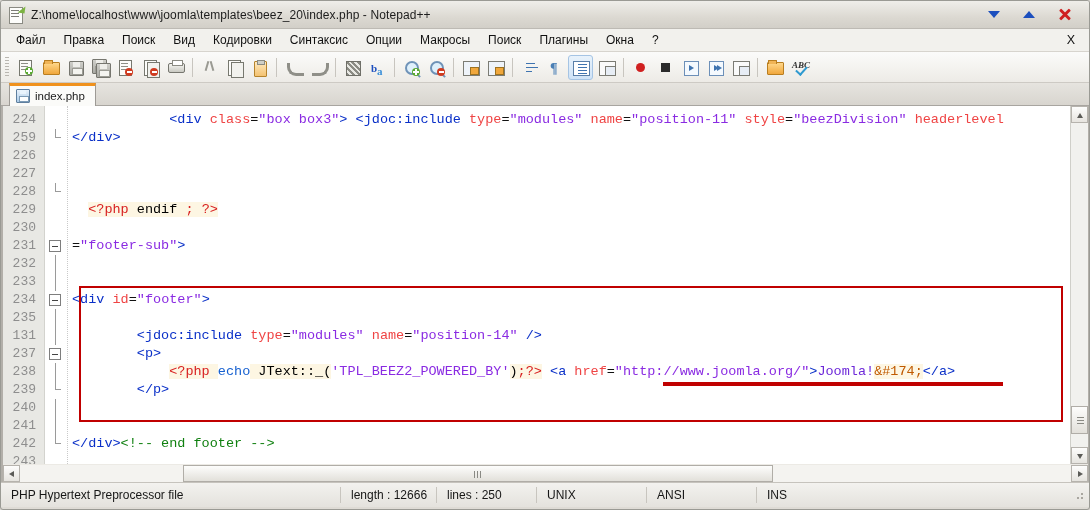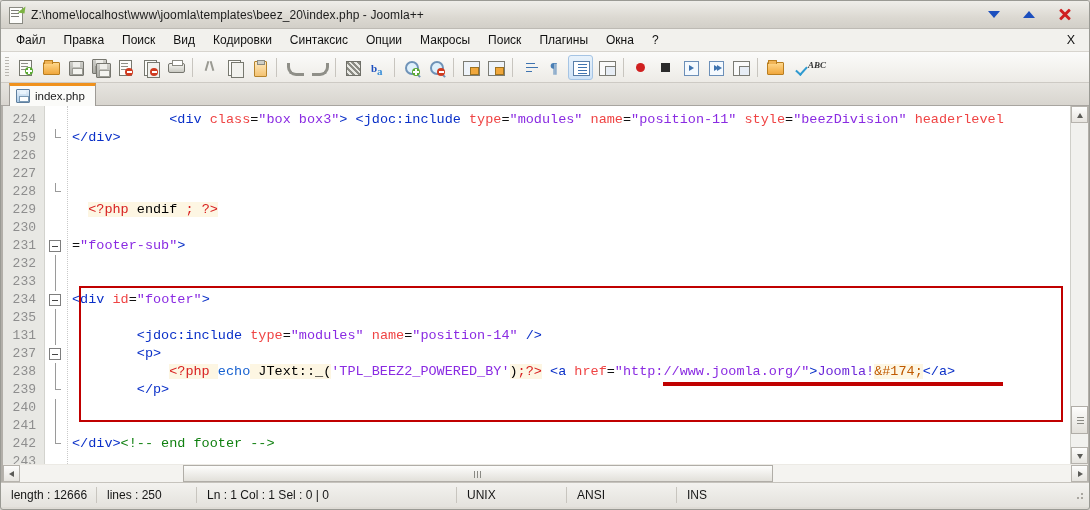--- a/index.html
+++ b/index.html
@@ -152,21 +152,21 @@
   .para{position:absolute;left:4px;top:2px;font:bold 14px "Liberation Serif",serif;color:#4a7fb5;}
   .blueblock{position:absolute;left:1px;top:2px;width:15px;height:13px;background:#fff;border:1px solid #5a7fa8;}
   .blueblock span{position:absolute;left:4px;width:9px;height:1.5px;background:#3f74b0;}
   .dot-red{position:absolute;left:4px;top:4px;width:9px;height:9px;border-radius:50%;background:#d02020;}
   .sq-blk{position:absolute;left:4px;top:4px;width:9px;height:9px;background:#2b2b2b;}
   .play{position:absolute;left:2px;top:2px;width:13px;height:13px;border:1px solid #6c8fb8;background:#f4f9fe;}
   .play:after{content:"";position:absolute;left:4px;top:3px;border-left:5px solid #3f74b0;border-top:3.5px solid transparent;border-bottom:3.5px solid transparent;}
   .play.dbl:before{content:"";position:absolute;left:7px;top:3px;border-left:5px solid #3f74b0;border-top:3.5px solid transparent;border-bottom:3.5px solid transparent;}
   .win2{position:absolute;left:1px;top:2px;width:15px;height:13px;background:#fafafa;border:1px solid #7b7b74;}
   .win2:after{content:"";position:absolute;left:5px;top:4px;width:9px;height:8px;background:#e7edf5;border:1px solid #7b7b74;}
-  .abc{position:absolute;left:17px;top:1px;font:italic bold 9px "Liberation Serif",serif;color:#333;}
+  .abc{position:absolute;left:1px;top:1px;font:italic bold 9px "Liberation Serif",serif;color:#333;}
   .chk{position:absolute;left:5px;top:7px;width:9px;height:5px;border:2px solid #2f9ad0;border-top:none;border-right:none;transform:rotate(-48deg);}
 
   
   .tabbar{
     height:22px;background:linear-gradient(#e6e4df,#d8d5cf);
     border-bottom:1px solid #a8a5a0;display:flex;align-items:flex-end;
     padding-left:8px;
   }
   .tab{
     height:20px;display:flex;align-items:center;gap:5px;
@@ -307,21 +307,21 @@
 <body>
 
 <div id="app">
 
   <div class="titlebar">
     <div class="tb-icon">
       <div class="sheet"></div>
         <div class="lines"></div>
         <div class="pen"></div>
     </div>
-    <div class="title-text">Z:\home\localhost\www\joomla\templates\beez_20\index.php - Joomla++</div>
+    <div class="title-text">Z:\home\localhost\www\joomla\templates\beez_20\index.php - Notepad++</div>
     <div class="win-btns">
       <div class="wbtn">
           <div class="tri-down"></div>
         </div>
       <div class="wbtn">
           <div class="tri-up"></div>
         </div>
       <div class="wbtn">
           <div class="xmark"></div>
         </div>
@@ -637,22 +637,22 @@
       </div>
     <div class="hs-track">
       <div class="hs-thumb" style="left:163px;width:590px"></div>
     </div>
     <div class="hs-btn rt">
         <span class="ar"></span>
       </div>
   </div>
 
   <div class="statusbar">
+    <div class="sb-cell" style="width:340px">PHP Hypertext Preprocessor file</div>
     <div class="sb-cell" style="width:96px">length : 12666</div>
     <div class="sb-cell" style="width:100px">lines : 250</div>
-    <div class="sb-cell" style="width:260px">Ln : 1    Col : 1    Sel : 0 | 0</div>
     <div class="sb-cell" style="width:110px">UNIX</div>
     <div class="sb-cell" style="width:110px">ANSI</div>
     <div class="sb-cell" style="width:60px;border-right:none">INS</div>
     <div class="sb-grip"></div>
   </div>
 
 </div>
 
 </body></html>

